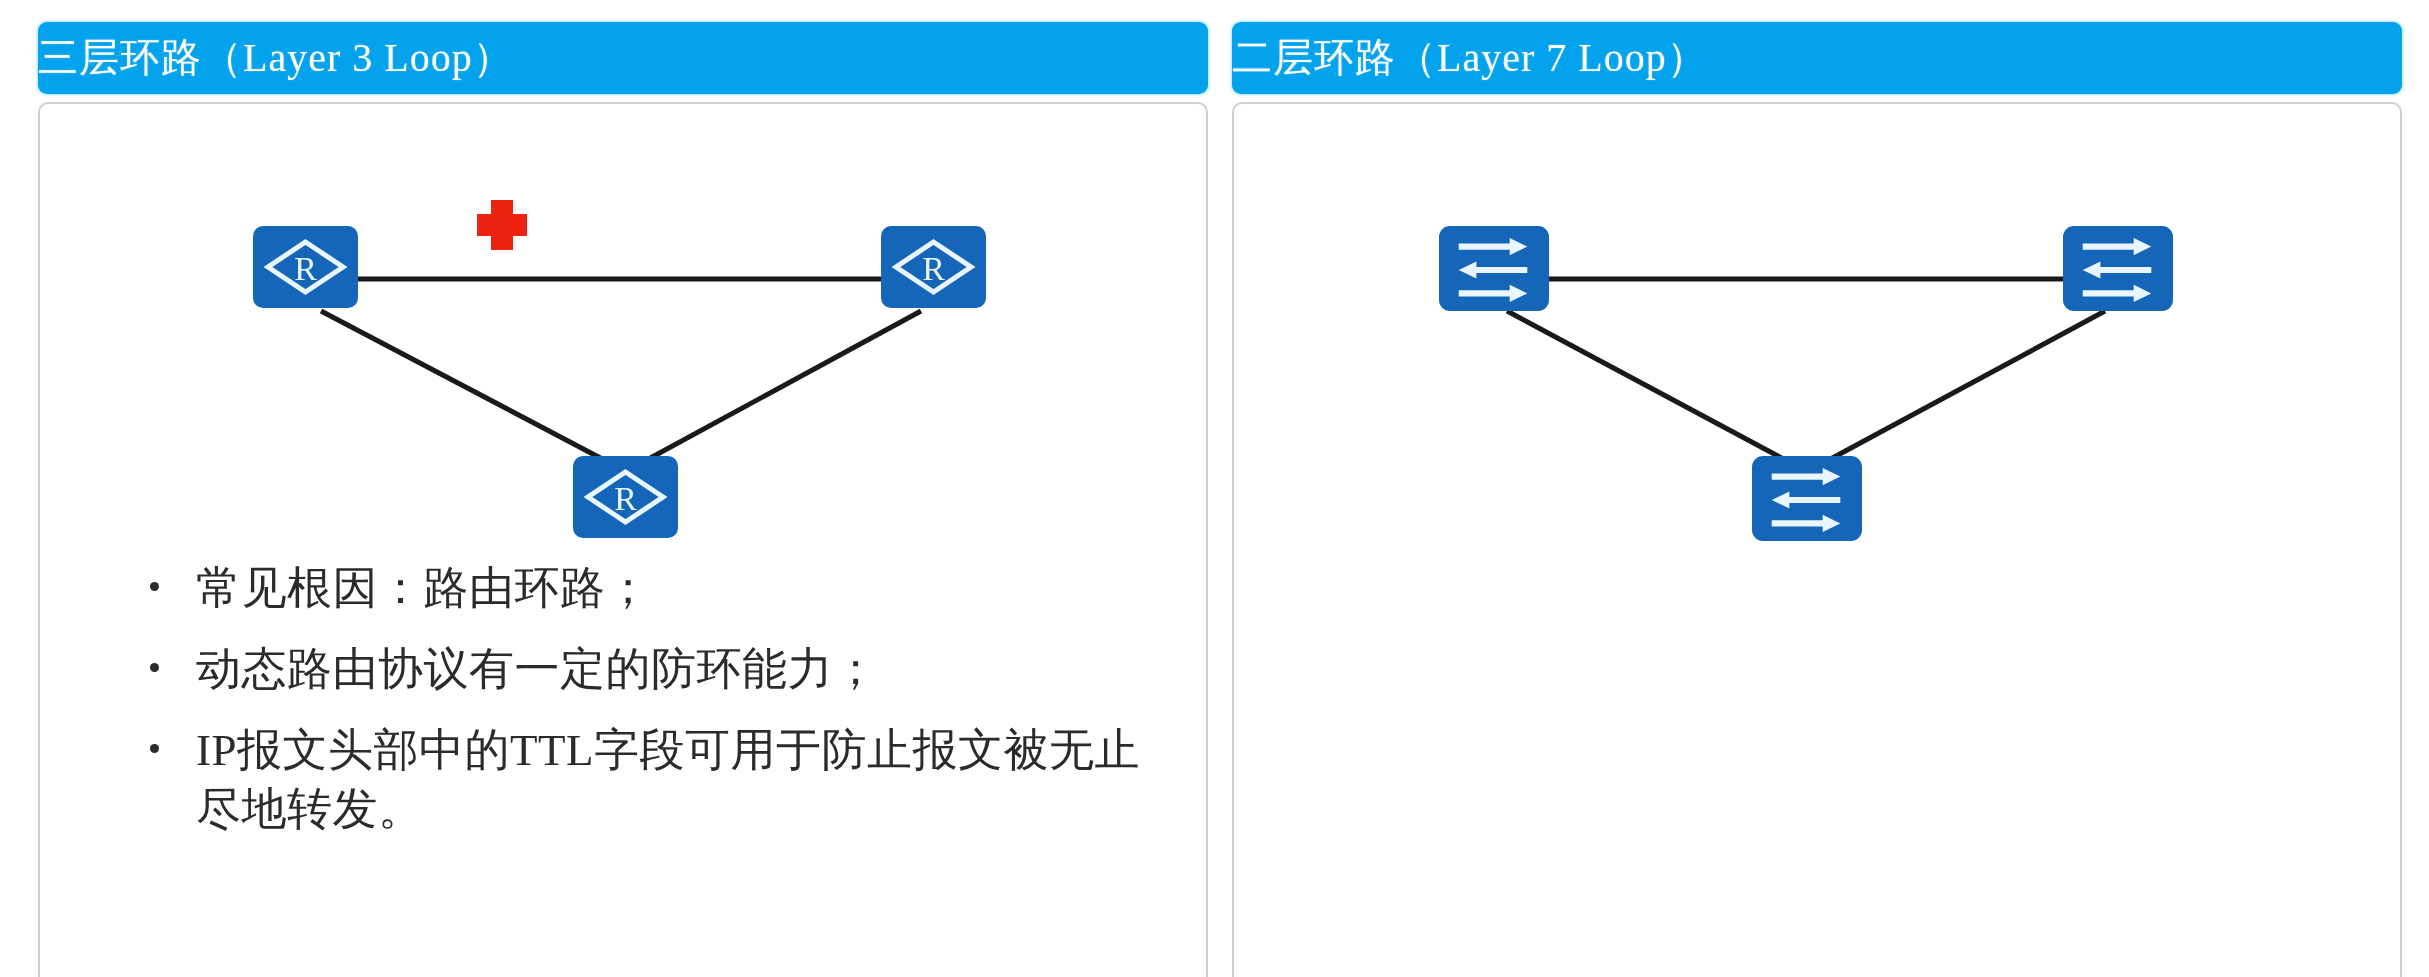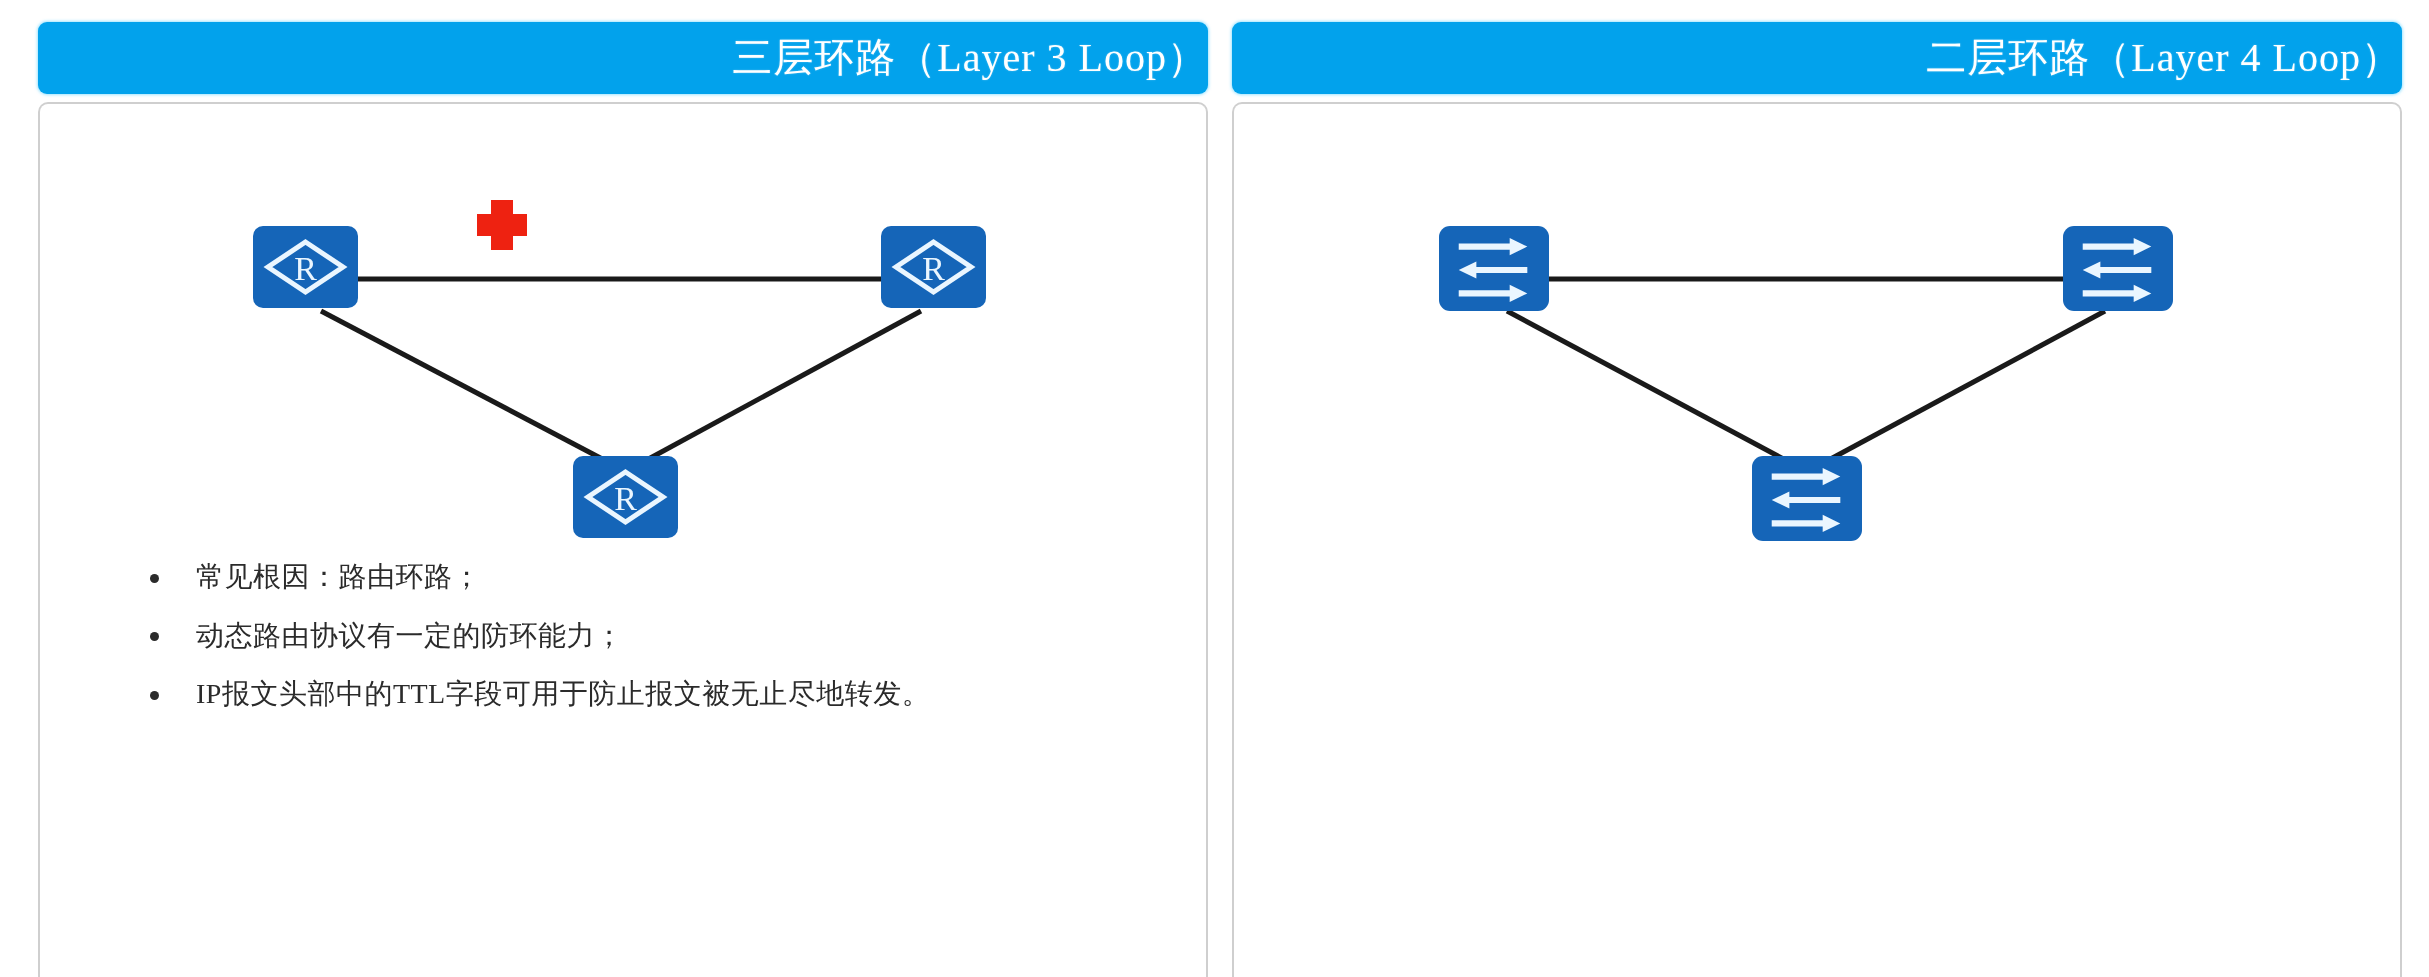--- a/index.html
+++ b/index.html
@@ -32,21 +32,21 @@
   .panel.right { left: 1232px; }
 
   .panel-header {
     position: relative;
     height: 72px;
     background: #02a2ec;
     border-radius: 9px;
     box-shadow: 0 0 3px 1px rgba(80, 205, 255, 0.55);
     display: flex;
     align-items: center;
-    justify-content: flex-end;
+    justify-content: flex-start;
     box-sizing: border-box;
   }
   .panel-header-title {
     color: #ffffff;
     font-size: 40px;
     font-family: "Liberation Serif", "DejaVu Serif", serif;
     letter-spacing: 1px;
     line-height: 1;
     white-space: nowrap;
     text-shadow: 0 0 2px rgba(255,255,255,0.35);
@@ -87,21 +87,21 @@
     top: 455px;
     margin: 0;
     padding: 0;
     list-style: none;
   }
   .bullet-item {
     position: relative;
     padding-left: 60px;
     margin-bottom: 22px;
     font-family: "Liberation Serif", "DejaVu Serif", serif;
-    font-size: 28px;
+    font-size: 45px;
     line-height: 1.31;
     color: #2b2b2b;
     letter-spacing: 0.5px;
   }
   .bullet-marker {
     position: absolute;
     left: 14px;
     top: 0.52em;
     width: 9px;
     height: 9px;
@@ -174,21 +174,21 @@
           <span class="bullet-text">IP报文头部中的TTL字段可用于防止报文被无止尽地转发。</span>
         </li>
       </ul>
 
     </div>
   </section>
 
   <section class="panel right">
 
     <div class="panel-header">
-      <span class="panel-header-title">二层环路（Layer 4 Loop）</span>
+      <span class="panel-header-title">二层环路（Layer 7 Loop）</span>
     </div>
 
     <div class="panel-body">
 
       <div class="topology">
         <svg viewBox="0 0 1040 470" preserveAspectRatio="xMidYMid meet">
 
           <g>
             <line x1="198" y1="175" x2="820" y2="175" stroke="#1a1a1a" stroke-width="5"></line>
             <line x1="210" y1="207" x2="492" y2="358" stroke="#1a1a1a" stroke-width="5"></line>

